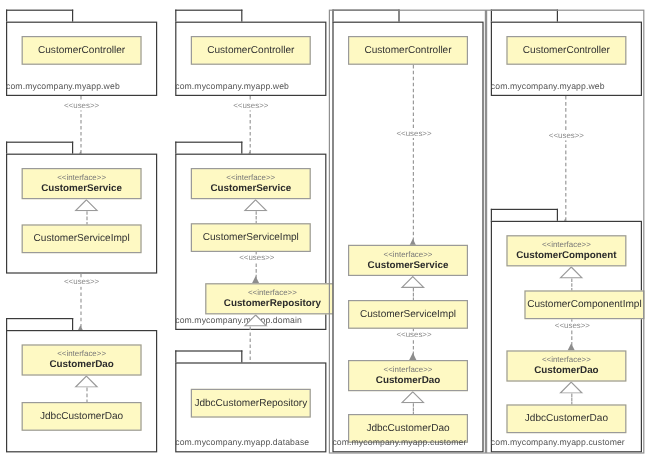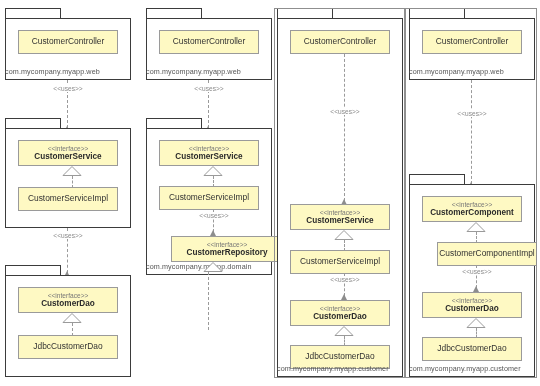--- a/index.html
+++ b/index.html
@@ -238,20 +238,30 @@
     <div class="pkg-label">com.mycompany.myapp.domain</div>
   </div>
 
   <div class="tri-wrap" style="left:202px; top:262px;">
     <svg width="22" height="10" viewBox="0 0 22 10">
       <polygon points="11,0.5 20,9.5 2,9.5" fill="#ffffff" stroke="#9a9a9a" stroke-width="1"></polygon>
     </svg>
   </div>
   <div class="dashline" style="left:208px; top:272px; height:58px;"></div>
 
+  <div class="pkg" style="left:146px; top:292px; width:126px; height:85px;">
+    <div class="pkg-tab" style="width:56px;"></div>
+    <div class="pkg-body"></div>
+
+    <div class="cls plain" style="left:13px; top:32px; width:100px; height:24px;">
+      <span class="cname">JdbcCustomerRepository</span>
+    </div>
+
+    <div class="pkg-label">com.mycompany.myapp.database</div>
+  </div>
 
   <div class="col-frame" style="left:272px; top:8px; width:3px; height:370px; border:none;"></div>
 
   <div class="pkg" style="left:277px; top:8px; width:126px; height:369px;">
     <div class="pkg-tab" style="width:56px;"></div>
     <div class="pkg-body"></div>
 
     <div class="cls plain" style="left:13px; top:22px; width:100px; height:24px;">
       <span class="cname">CustomerController</span>
     </div>

